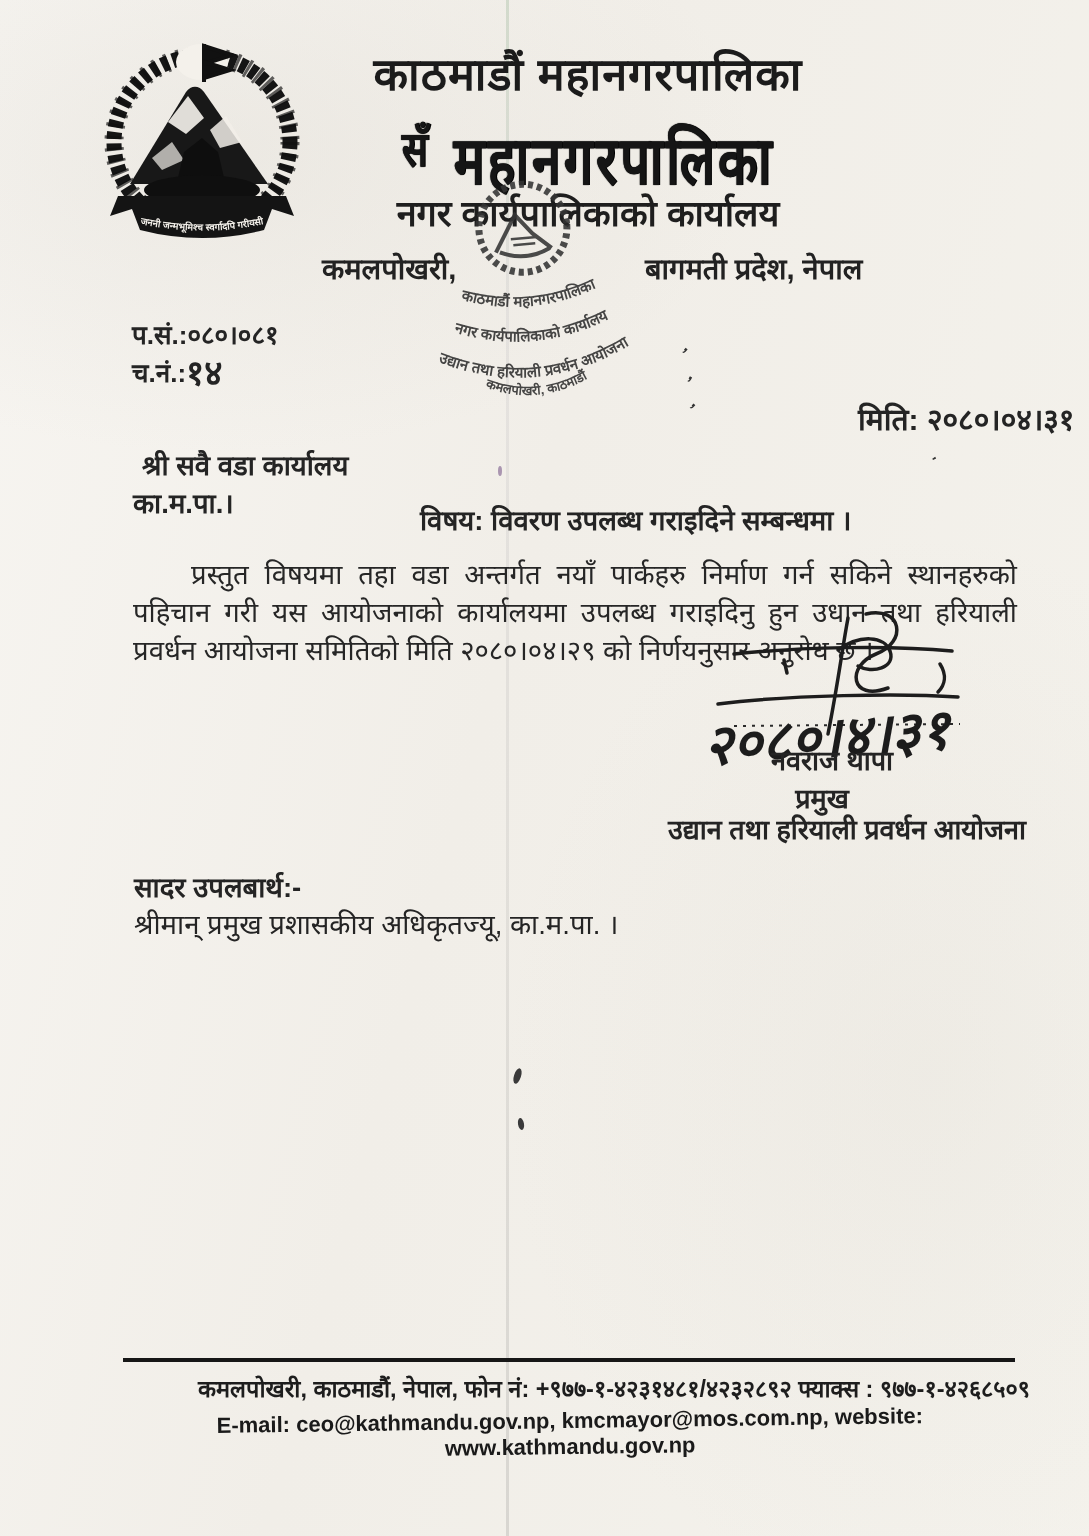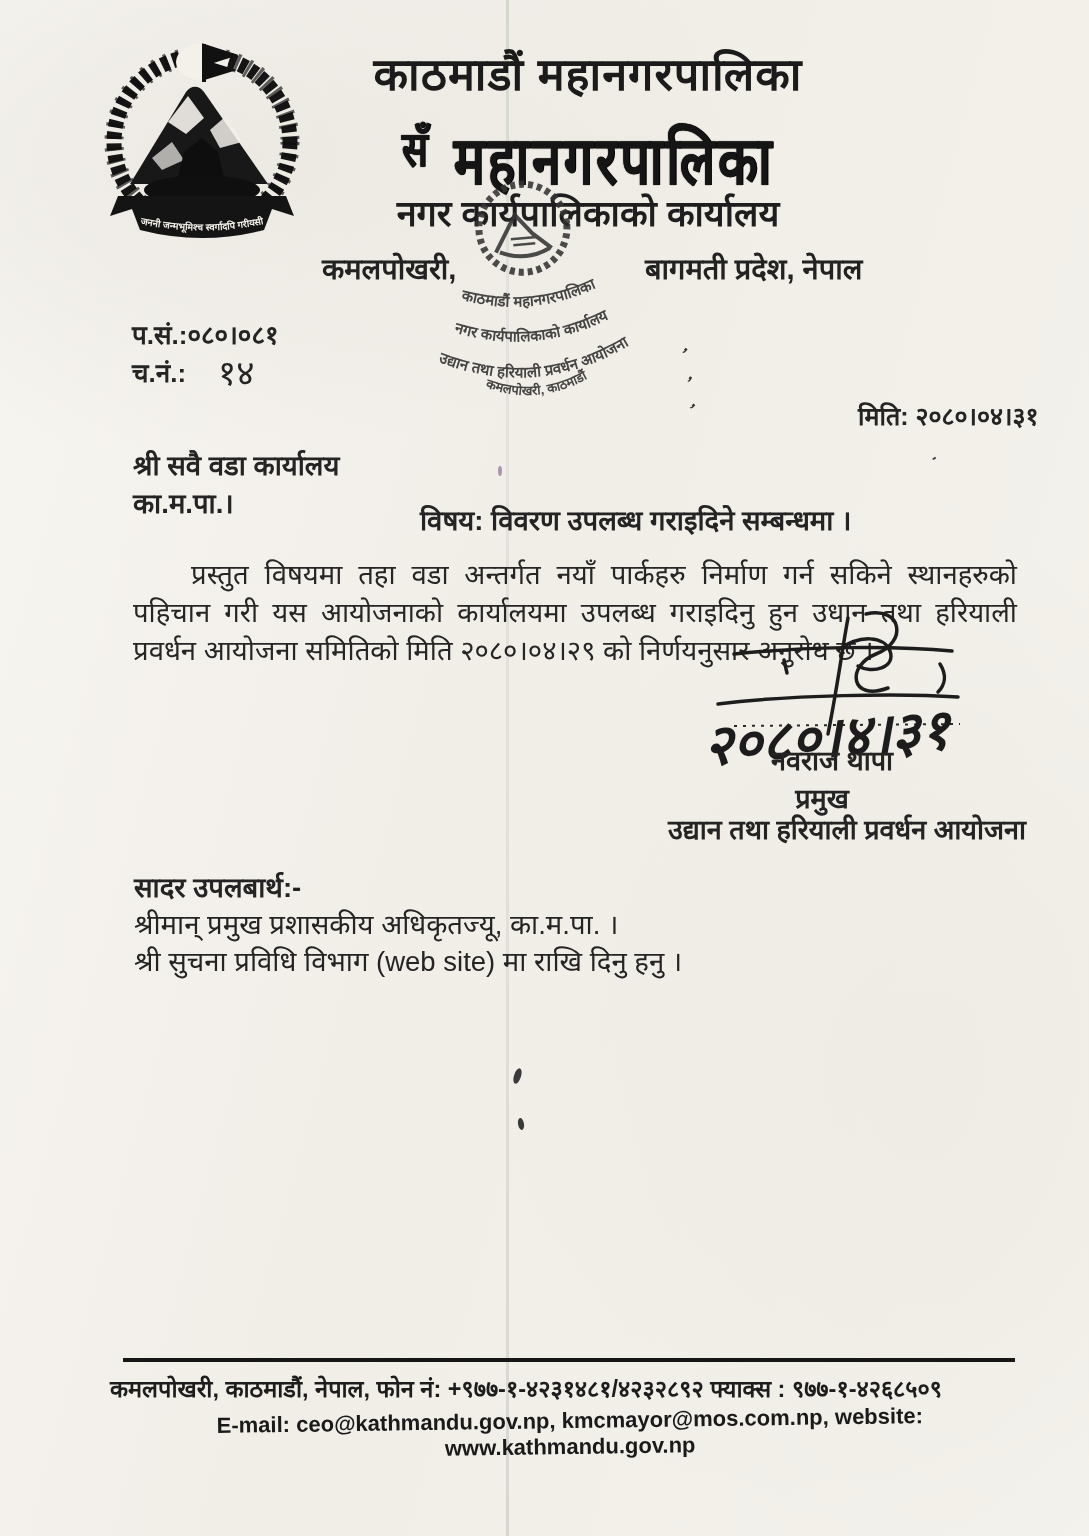--- a/index.html
+++ b/index.html
@@ -33,44 +33,44 @@
     left:318px;top:188px;width:540px;text-align:center;
     font-size:36px;font-weight:bold;color:#1e1e1e;
   }
   .addr-left{left:322px;top:248px;font-size:29px;font-weight:bold;color:#222;}
   .addr-right{left:645px;top:248px;font-size:29px;font-weight:bold;color:#222;}
   
   .stamp{left:400px;top:178px;width:258px;height:240px;transform:rotate(-5deg);opacity:.88;}
   
   .ref1{left:132px;top:316px;font-size:26px;font-weight:bold;}
   .ref2{left:132px;top:348px;font-size:26px;font-weight:bold;}
-  .ref2 .big{font-size:35px;font-weight:normal;vertical-align:-3px;margin-left:32px;}
-  .dateline{left:858px;top:398px;font-size:25px;font-weight:bold;}
+  .ref2 .big{font-size:35px;font-weight:bold;vertical-align:-3px;}
+  .dateline{left:858px;top:398px;font-size:30px;font-weight:bold;}
   
-  .addr1{left:133px;top:446px;font-size:27.5px;font-weight:bold;}
+  .addr1{left:142px;top:446px;font-size:27.5px;font-weight:bold;}
   .addr2{left:133px;top:484px;font-size:27.5px;font-weight:bold;}
   .subject{left:420px;top:501px;font-size:27.5px;font-weight:600;}
   
   .body-par{
     left:133px;top:556px;width:884px;
     font-size:27.5px;line-height:38px;font-weight:500;
     text-align:justify;text-indent:58px;color:#262626;
   }
   
   .sig-svg{left:688px;top:606px;width:310px;height:175px;}
   .sig-name{left:742px;top:741px;width:180px;text-align:center;font-size:27px;font-weight:bold;}
   .sig-desig{left:732px;top:779px;width:180px;text-align:center;font-size:27px;font-weight:bold;}
   .sig-org{left:662px;top:810px;width:370px;text-align:center;font-size:27px;font-weight:bold;}
   
   .cc-head{left:134px;top:868px;font-size:27.5px;font-weight:bold;}
   .cc-1{left:134px;top:905px;font-size:27.5px;font-weight:500;}
   .cc-2{left:134px;top:942px;font-size:27.5px;font-weight:500;}
   
   .footer-rule{left:123px;top:1358px;width:892px;height:4px;background:#161616;}
-  .footer-1{left:110px;top:1372px;width:920px;text-align:left;font-size:23.5px;font-weight:bold;color:#1d1d1d;}
+  .footer-1{left:110px;top:1372px;width:920px;text-align:right;font-size:23.5px;font-weight:bold;color:#1d1d1d;}
   .footer-2{left:140px;top:1408px;width:860px;text-align:center;font-size:22px;font-weight:bold;color:#1a1a1a;transform:rotate(-0.8deg);}
   
   .crease{left:506px;top:0;width:3px;height:1536px;
     background:linear-gradient(180deg,rgba(120,160,120,.25),rgba(120,120,140,.10) 20%,rgba(110,110,110,.12) 60%,rgba(100,100,100,.18));}
   .speck{border-radius:50%;background:#3a3a3a;}
   .s1{left:514px;top:1068px;width:7px;height:16px;transform:rotate(18deg);}
   .s2{left:518px;top:1118px;width:6px;height:12px;transform:rotate(-10deg);}
   .s3{left:498px;top:466px;width:4px;height:10px;background:#7a5a8a;opacity:.6;}
   .penmark{color:#333;font-size:18px;font-weight:bold;}
   .p1{left:686px;top:336px;transform:rotate(40deg);}
@@ -177,19 +177,18 @@
     <path d="M46 120 L272 118" stroke="#2a2a2a" stroke-width="2" stroke-dasharray="3 6" fill="none"></path>
     <text x="16" y="150" font-size="56" font-weight="bold" font-style="italic" fill="#1c1c1c" transform="rotate(-4 150 140)">२०८०।४।३१</text>
   </svg>
 
   <div class="abs sig-name">नवराज थापा</div>
   <div class="abs sig-desig">प्रमुख</div>
   <div class="abs sig-org">उद्यान तथा हरियाली प्रवर्धन आयोजना</div>
 
   <div class="abs cc-head">सादर उपलबार्थ:-</div>
   <div class="abs cc-1">श्रीमान् प्रमुख प्रशासकीय अधिकृतज्यू, का.म.पा. ।</div>
-  <div class="abs cc-2">श्री सुचना प्रविधि विभाग (web site) मा राखि दिनु हनु ।</div>
 
   <div class="abs footer-rule"></div>
   <div class="abs footer-1">कमलपोखरी, काठमाडौं, नेपाल, फोन नं: +९७७-१-४२३१४८१/४२३२८९२ फ्याक्स : ९७७-१-४२६८५०९</div>
   <div class="abs footer-2">E-mail: ceo@kathmandu.gov.np, kmcmayor@mos.com.np, website: www.kathmandu.gov.np</div>
 
 </div>
 
 </body></html>

